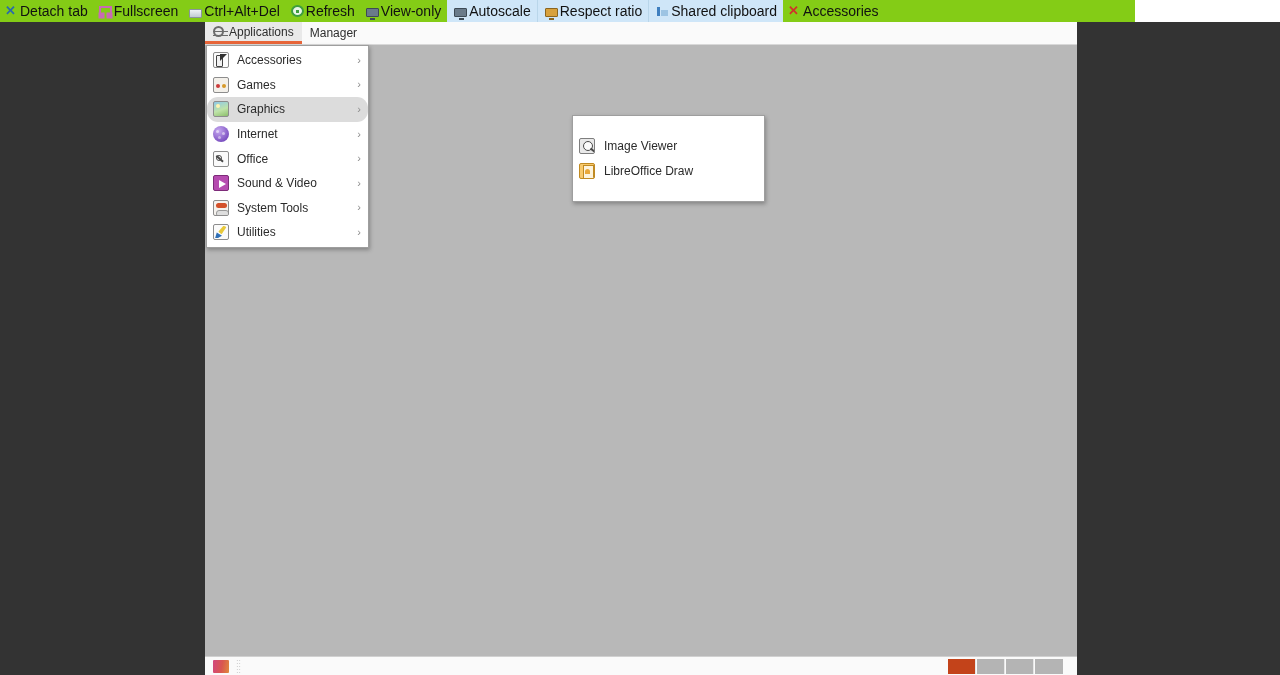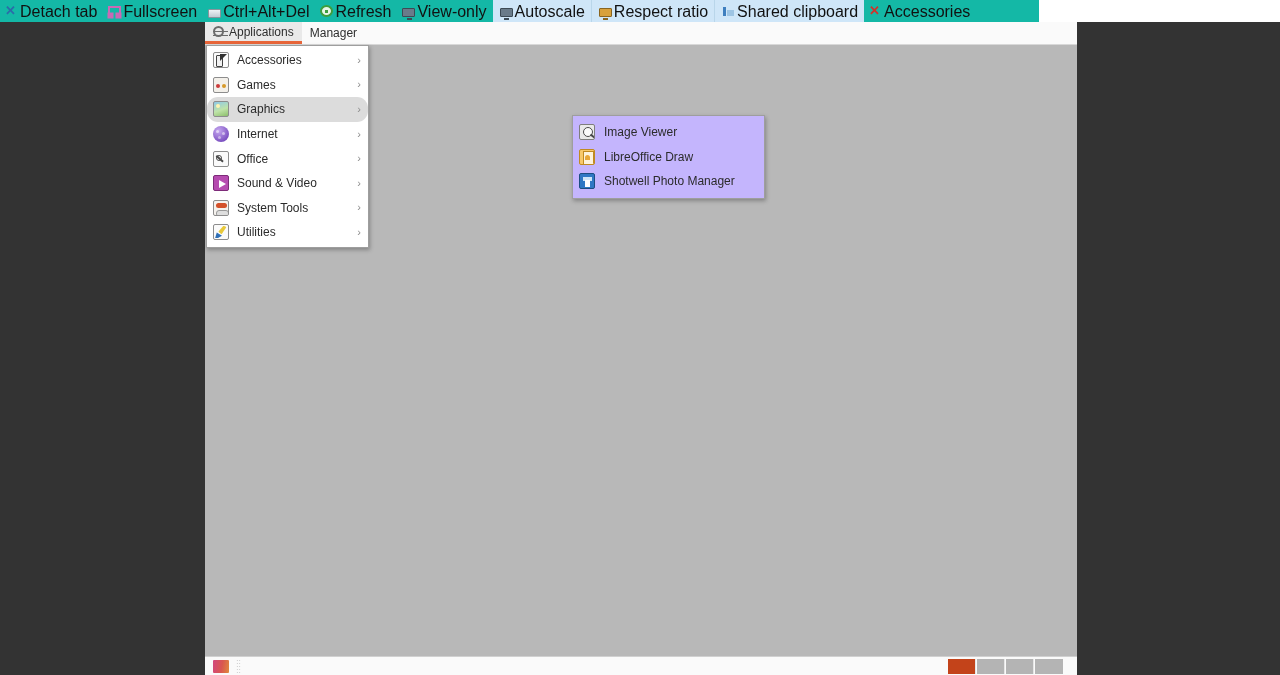--- a/index.html
+++ b/index.html
@@ -9,25 +9,25 @@
     height: 675px;
     overflow: hidden;
     background: #ffffff;
     font-family: "Liberation Sans", sans-serif;
   }
 
   
   #vnc-toolbar {
     position: absolute;
     left: 0; top: 0;
-    width: 1039px; height: 22px;
-    background: #14b8a6;
-    display: flex;
-    align-items: center;
-    font-size: 16px;
+    width: 1135px; height: 22px;
+    background: #84cc16;
+    display: flex;
+    align-items: center;
+    font-size: 14px;
     color: #111;
     white-space: nowrap;
   }
   .tb-btn {
     height: 22px;
     display: flex;
     align-items: center;
     padding: 0 6px 0 5px;
     gap: 2px;
     cursor: default;
@@ -318,24 +318,24 @@
     background: #e8c93a;
     transform: rotate(-12deg);
     clip-path: polygon(0 60%, 70% 0, 100% 25%, 30% 100%);
   }
 
   
   #graphics-submenu {
     position: absolute;
     left: 367px; top: 93px;
     width: 193px;
-    background: #c4b5fd;
+    background: #ffffff;
     border: 1px solid #9e9e9e;
     box-shadow: 1px 2px 4px rgba(0,0,0,0.28);
-    padding: 4px 0;
+    padding: 18px 0;
     z-index: 50;
   }
   .sub-row {
     height: 24.6px;
     display: flex;
     align-items: center;
     padding: 0 6px;
     gap: 9px;
     font-size: 12px;
     color: #2b2b2b;
@@ -541,24 +541,20 @@
       </div>
 
     <div id="graphics-submenu">
         <div class="sub-row">
           <span class="mi-icon ic-imageviewer"></span>
           <span>Image Viewer</span>
         </div>
         <div class="sub-row">
           <span class="mi-icon ic-lodraw"></span>
           <span>LibreOffice Draw</span>
-        </div>
-        <div class="sub-row">
-          <span class="mi-icon ic-shotwell"></span>
-          <span>Shotwell Photo Manager</span>
         </div>
       </div>
 
     <div id="gnome-bottom-panel">
       <div id="show-desktop-icon"></div>
       <div id="panel-grip"></div>
       <div id="window-list-area"></div>
       <div id="workspace-switcher">
           <div class="ws active"></div>
           <div class="ws"></div>

